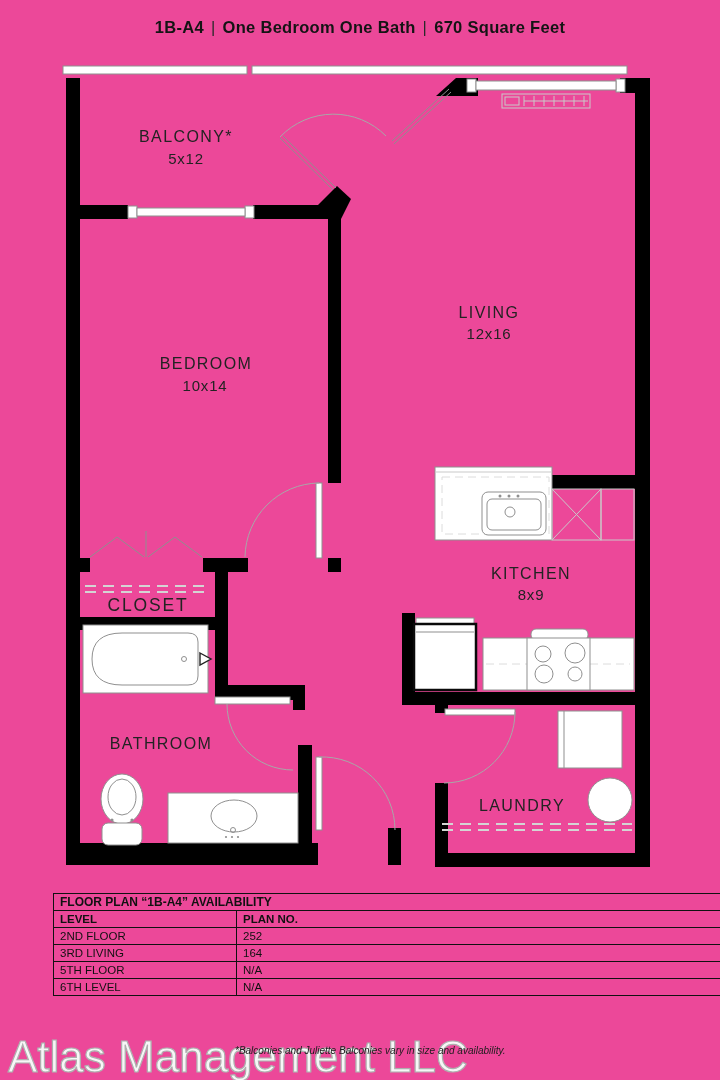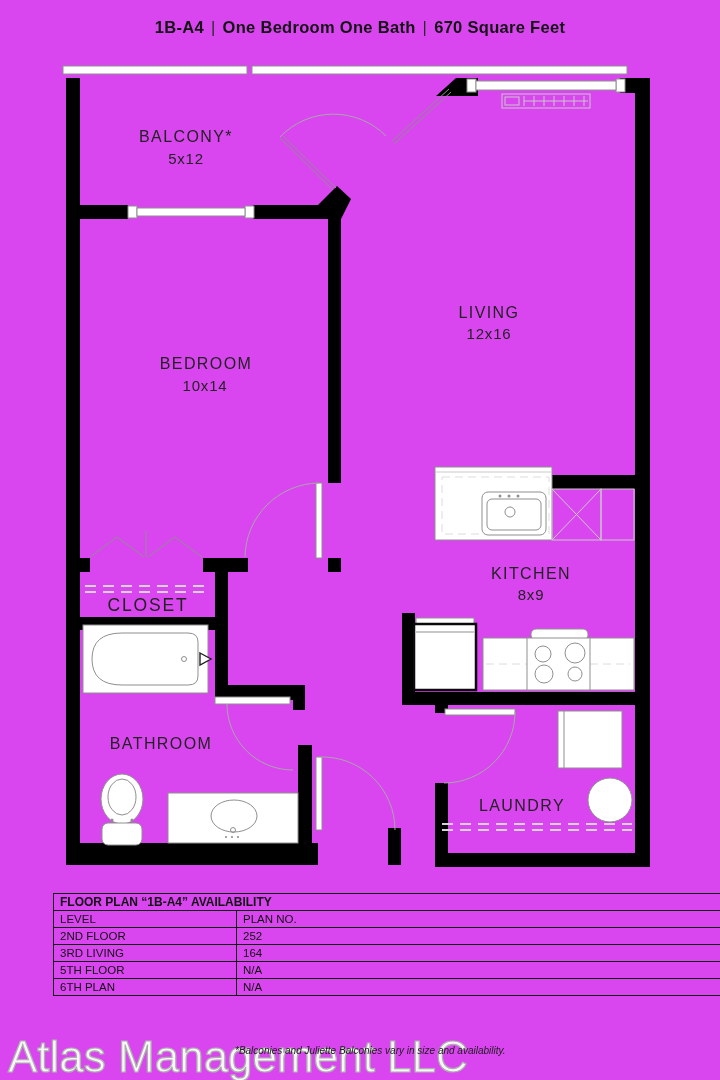--- a/index.html
+++ b/index.html
@@ -1,16 +1,16 @@
 <!DOCTYPE html>
 <html><head>
 <meta charset="utf-8">
 <style>
   html,body{margin:0;padding:0;background:#fff;}
-  #page{position:relative;width:720px;height:1080px;background:#d946ef;overflow:hidden;
+  #page{position:relative;width:720px;height:1080px;background:#ec4899;overflow:hidden;
         font-family:"Liberation Sans",sans-serif;}
   
   #plan-title{position:absolute;top:18px;left:0;width:720px;text-align:center;
               font-size:16.5px;font-weight:bold;color:#141414;letter-spacing:.3px;}
   #plan-title .sep{font-weight:400;color:#2a2a2a;margin:0 7px;}
   
   #plan-svg{position:absolute;top:0;left:0;}
   .wall{fill:#000;stroke:none;}
   .thin{stroke:#8f8f8f;stroke-width:1;fill:none;}
   .thinw{stroke:#8f8f8f;stroke-width:1;fill:#fff;}
@@ -21,21 +21,21 @@
   .room-label{font-family:"Liberation Sans",sans-serif;font-size:16px;letter-spacing:1.4px;
               fill:#232323;text-anchor:middle;}
   .room-dims{font-family:"Liberation Sans",sans-serif;font-size:15px;letter-spacing:.8px;
              fill:#232323;text-anchor:middle;}
   .room-label.big{font-size:17.5px;letter-spacing:1.8px;}
   
   #availability{position:absolute;left:53px;top:893px;width:700px;border-collapse:collapse;}
   #availability td{border:1.5px solid #111;font-size:11.5px;color:#111;
                    padding:1px 0 1px 6px;height:14px;white-space:nowrap;}
   #availability tr.t-title td{font-weight:bold;font-size:12px;}
-  #availability tr.t-head td{font-weight:normal;}
+  #availability tr.t-head td{font-weight:bold;}
   #availability td.c-level{width:176px;}
   
   #watermark{position:absolute;left:8px;top:1032px;font-size:44px;font-weight:400;
              color:#f7f7f7;-webkit-text-stroke:1.2px #aeaeae;letter-spacing:0;
              text-shadow:0 0 1px #c4c4c4;white-space:nowrap;}
   #disclaimer{position:absolute;left:223px;top:1045px;font-size:10px;font-style:italic;
               color:#1d1d1d;white-space:nowrap;padding-left:12px;}
 </style>
 </head>
 <body>
@@ -232,21 +232,21 @@
     </tr>
     <tr>
       <td class="c-level">3RD LIVING</td>
       <td>164</td>
     </tr>
     <tr>
       <td class="c-level">5TH FLOOR</td>
       <td>N/A</td>
     </tr>
     <tr>
-      <td class="c-level">6TH PLAN</td>
+      <td class="c-level">6TH LEVEL</td>
       <td>N/A</td>
     </tr>
   </tbody>
     </table>
 
   <div id="watermark">Atlas Management LLC</div>
   <div id="disclaimer">*Balconies and Juliette Balconies vary in size and availability.</div>
 
 </div>
 

